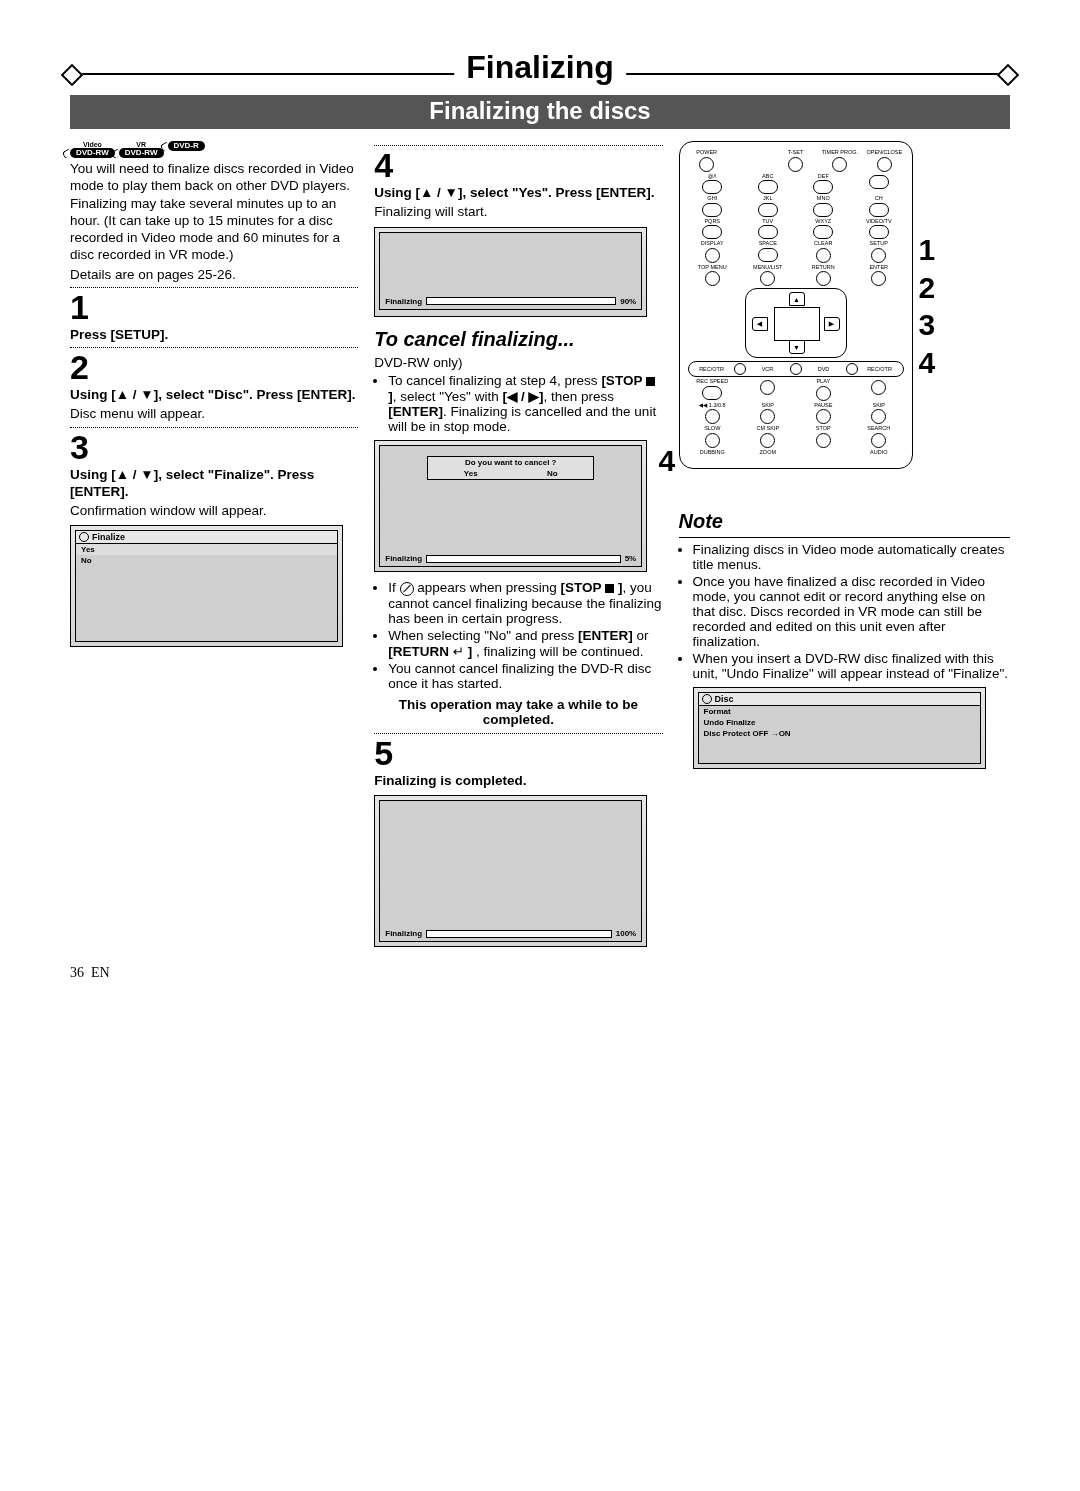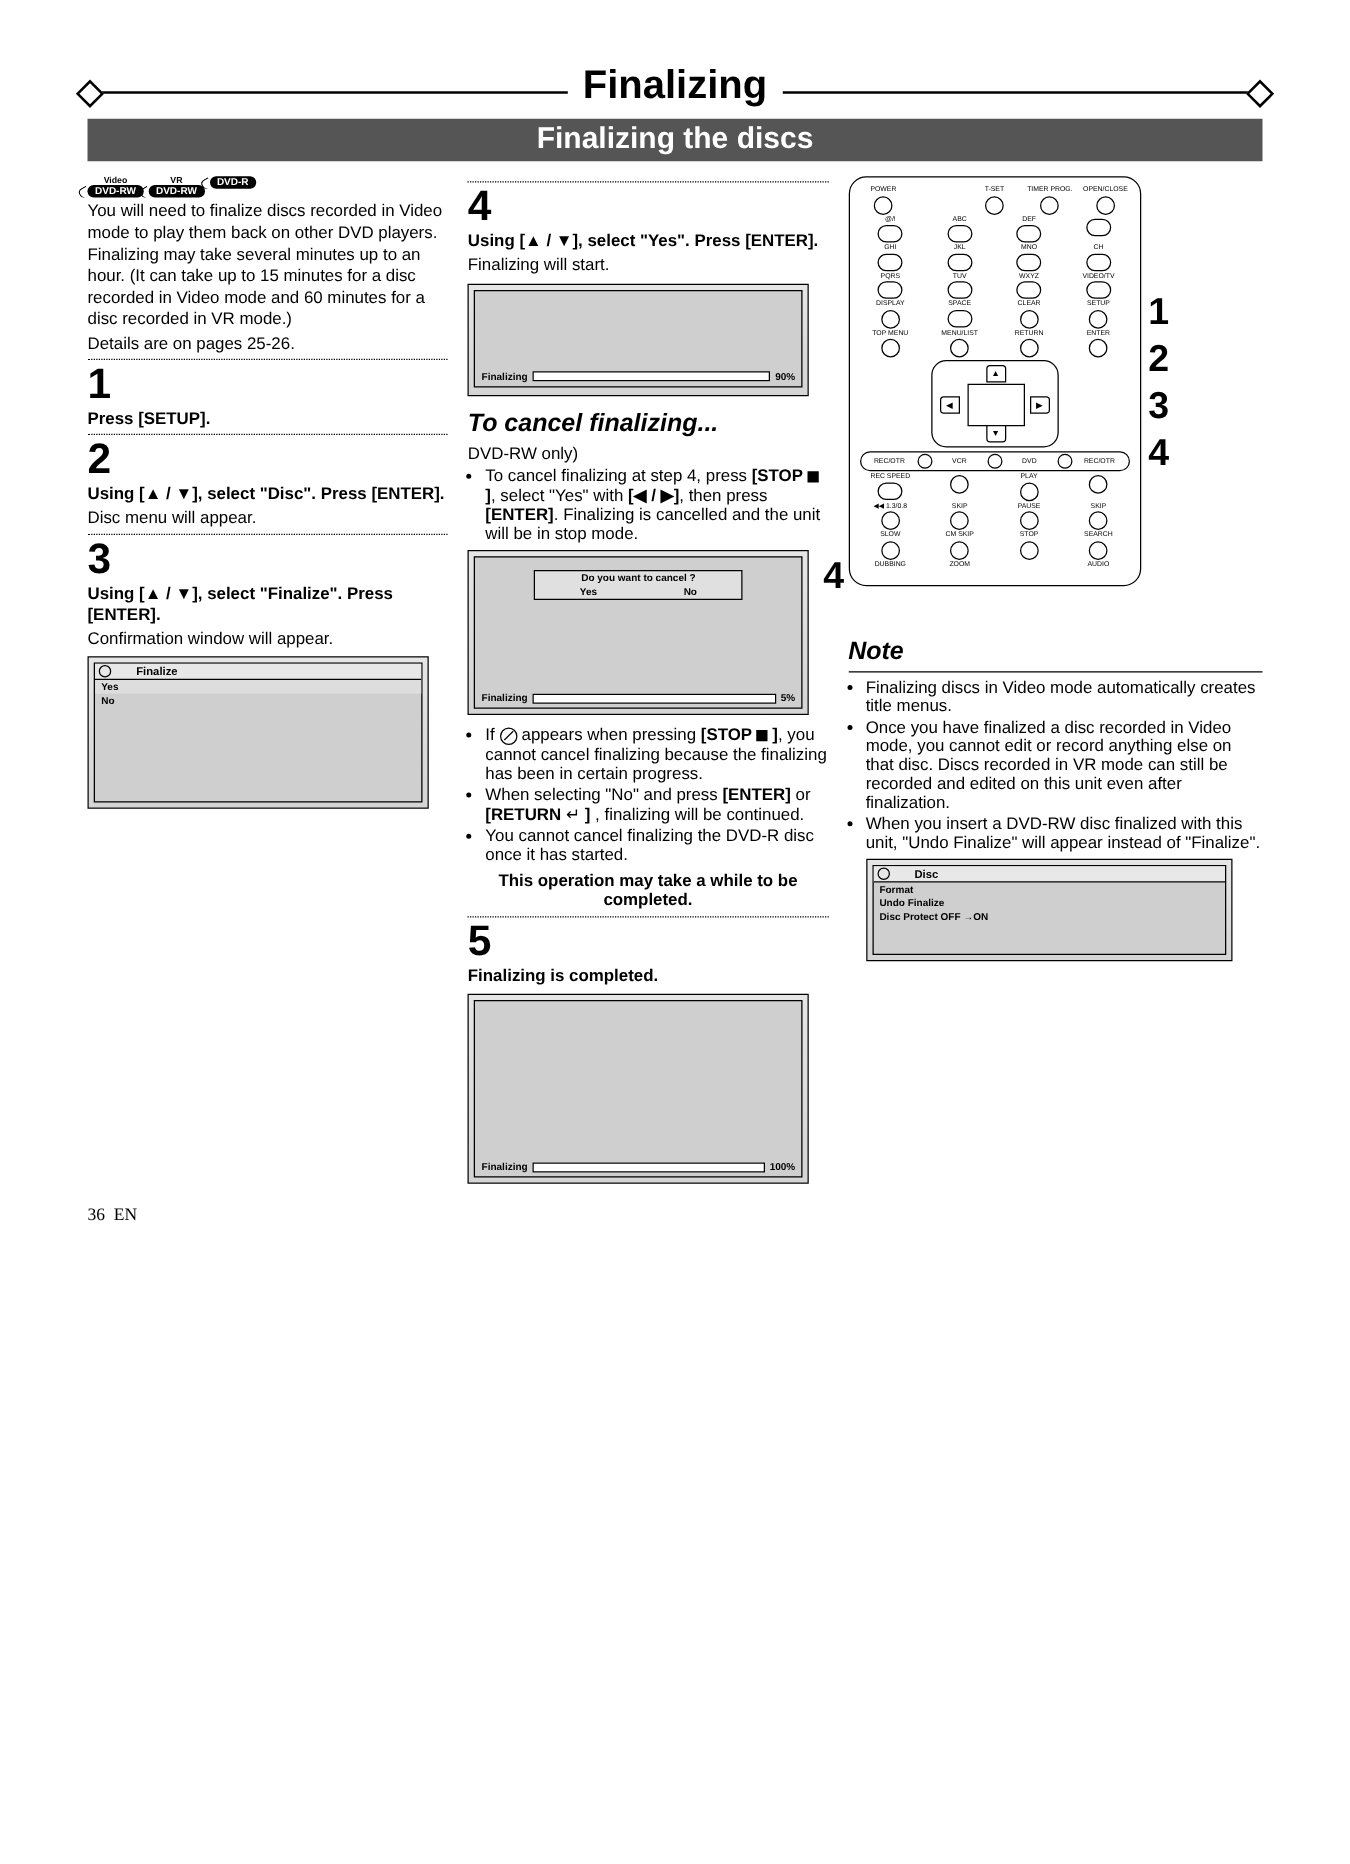--- a/index.html
+++ b/index.html
@@ -121,21 +121,21 @@
   .osd-inner {
     border: 1px solid #000;
     margin: 4px;
     background: #cfcfcf;
     min-height: 110px;
     position: relative;
   }
   .osd-title {
     display: flex;
     align-items: center;
-    gap: 20px;
+    gap: 3px;
     background: #e8e8e8;
     padding: 1px 3px;
     font-weight: bold;
     border-bottom: 1px solid #000;
   }
   .osd-title .disc-ico {
     width: 8px; height: 8px; border: 1px solid #000; border-radius: 50%;
   }
   .osd-row {
     padding: 1px 5px;

